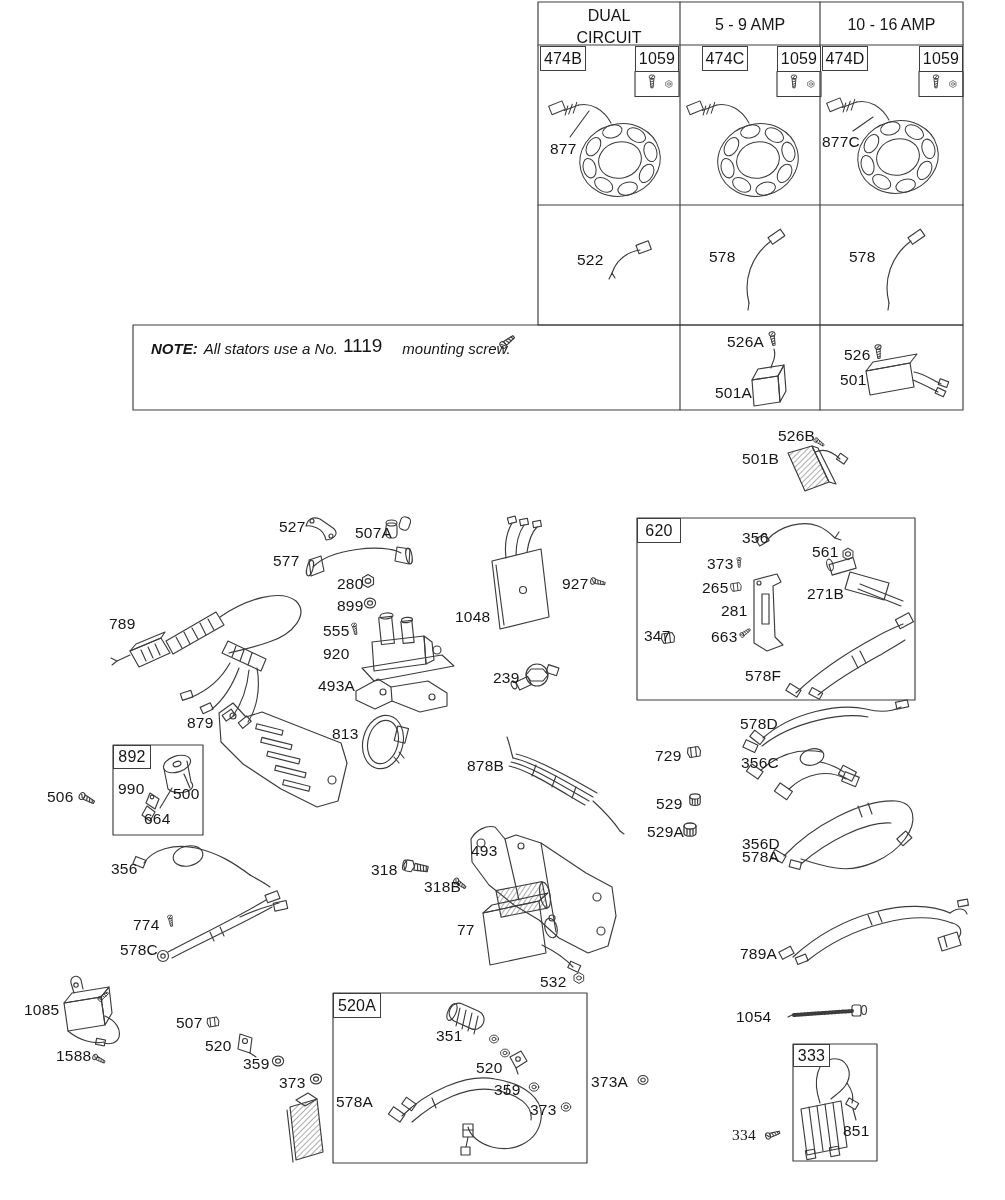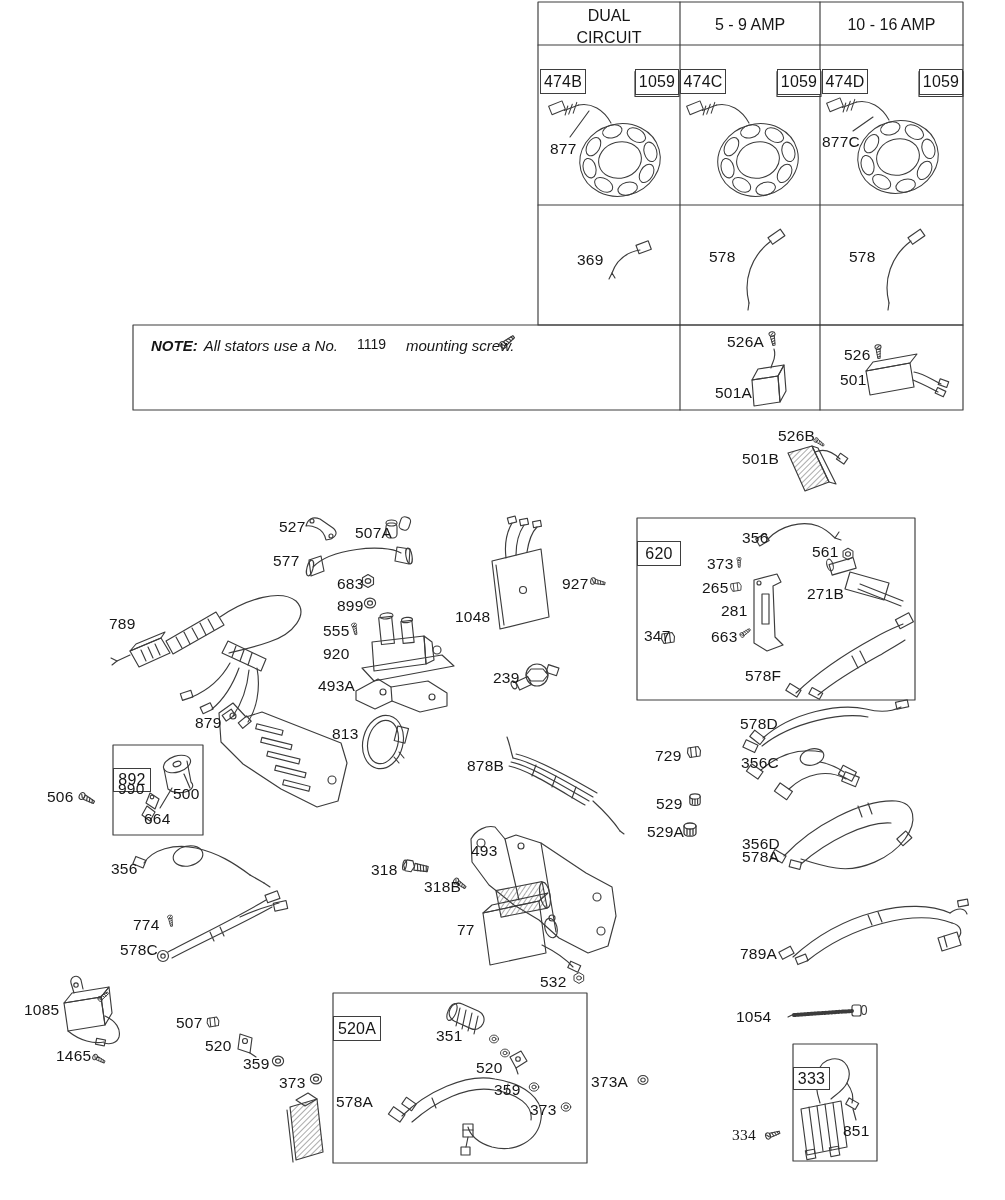--- a/index.html
+++ b/index.html
@@ -3,25 +3,25 @@
 <meta charset="utf-8">
 <style>
   html,body{margin:0;padding:0;background:#fff;}
   #canvas{position:relative;width:1005px;height:1200px;background:#fff;overflow:hidden;
           font-family:"Liberation Sans",sans-serif;}
   .art{position:absolute;left:0;top:0;}
   .ln{fill:none;stroke:#3c3c3c;stroke-width:1.15;stroke-linecap:round;stroke-linejoin:round;}
   .fillh{fill:url(#hatch);}
   .lbl{position:absolute;font-size:15.5px;color:#161616;white-space:nowrap;letter-spacing:.2px;}
   .lbl.boxed{box-sizing:border-box;border:1.7px solid #3e3e3e;background:#fff;text-align:left;
-             font-size:16px;display:flex;align-items:center;justify-content:center;margin-top:23px;}
+             font-size:16px;display:flex;align-items:center;justify-content:center;}
   .hdr{position:absolute;text-align:center;font-size:16px;color:#161616;line-height:1.35;}
   .note{position:absolute;left:151px;top:337px;font-size:15px;font-style:italic;color:#161616;}
   .note b{font-weight:bold;margin-right:6px;}
-  .note .num{font-style:normal;font-size:14px;position:relative;top:-2px;margin-left:19px;}
+  .note .num{font-style:normal;font-size:19px;position:relative;top:-2px;margin-left:5px;}
   .note .suf{margin-left:20px;}
 </style>
 </head>
 <body>
 
 <div id="canvas">
 
 <svg class="art" width="1005" height="1200" viewBox="0 0 1005 1200">
   <defs>
     <pattern id="hatch" patternUnits="userSpaceOnUse" width="4" height="4" patternTransform="rotate(45)">
@@ -502,58 +502,58 @@
   </div>
   <div class="hdr" style="left:680px;top:14px;width:140px;">5 - 9 AMP</div>
   <div class="hdr" style="left:820px;top:14px;width:143px;">10 - 16 AMP</div>
 
   <div class="note">
     <b>NOTE:</b><span>All stators use a No.</span><span class="num">1119</span><span class="suf">mounting screw.</span>
   </div>
 
 <div class="lbl boxed" style="left: 540px; top: 46px; width: 46px; height: 25px;">474B</div>
     <div class="lbl boxed" style="left: 635px; top: 46px; width: 44px; height: 26px;">1059</div>
-    <div class="lbl boxed" style="left: 680px; top: 46px; width: 46px; height: 25px;">474C</div>
+    <div class="lbl boxed" style="left: 702px; top: 46px; width: 46px; height: 25px;">474C</div>
     <div class="lbl boxed" style="left: 777px; top: 46px; width: 44px; height: 26px;">1059</div>
     <div class="lbl boxed" style="left: 822px; top: 46px; width: 46px; height: 25px;">474D</div>
     <div class="lbl boxed" style="left: 919px; top: 46px; width: 44px; height: 26px;">1059</div>
     <div class="lbl" style="left: 550px; top: 140px;">877</div>
     <div class="lbl" style="left: 822px; top: 133px;">877C</div>
-    <div class="lbl" style="left: 577px; top: 251px;">369</div>
+    <div class="lbl" style="left: 577px; top: 251px;">522</div>
     <div class="lbl" style="left: 709px; top: 248px;">578</div>
     <div class="lbl" style="left: 849px; top: 248px;">578</div>
     <div class="lbl" style="left: 727px; top: 333px;">526A</div>
     <div class="lbl" style="left: 715px; top: 384px;">501A</div>
     <div class="lbl" style="left: 844px; top: 346px;">526</div>
     <div class="lbl" style="left: 840px; top: 371px;">501</div>
     <div class="lbl" style="left: 778px; top: 427px;">526B</div>
     <div class="lbl" style="left: 742px; top: 450px;">501B</div>
     <div class="lbl" style="left: 279px; top: 518px;">527</div>
     <div class="lbl" style="left: 355px; top: 524px;">507A</div>
     <div class="lbl" style="left: 273px; top: 552px;">577</div>
-    <div class="lbl" style="left: 337px; top: 575px;">683</div>
+    <div class="lbl" style="left: 337px; top: 575px;">280</div>
     <div class="lbl" style="left: 337px; top: 597px;">899</div>
     <div class="lbl" style="left: 323px; top: 622px;">555</div>
     <div class="lbl" style="left: 323px; top: 645px;">920</div>
     <div class="lbl" style="left: 318px; top: 677px;">493A</div>
     <div class="lbl" style="left: 109px; top: 615px;">789</div>
     <div class="lbl" style="left: 455px; top: 608px;">1048</div>
     <div class="lbl" style="left: 562px; top: 575px;">927</div>
     <div class="lbl" style="left: 493px; top: 669px;">239</div>
     <div class="lbl boxed" style="left: 637px; top: 518px; width: 44px; height: 25px;">620</div>
     <div class="lbl" style="left: 742px; top: 529px;">356</div>
     <div class="lbl" style="left: 812px; top: 543px;">561</div>
     <div class="lbl" style="left: 707px; top: 555px;">373</div>
     <div class="lbl" style="left: 702px; top: 579px;">265</div>
     <div class="lbl" style="left: 807px; top: 585px;">271B</div>
     <div class="lbl" style="left: 721px; top: 602px;">281</div>
     <div class="lbl" style="left: 644px; top: 627px;">347</div>
     <div class="lbl" style="left: 711px; top: 628px;">663</div>
     <div class="lbl" style="left: 745px; top: 667px;">578F</div>
-    <div class="lbl" style="left: 187px; top: 714px; margin-left: 8px;">879</div>
+    <div class="lbl" style="left: 187px; top: 714px;">879</div>
     <div class="lbl" style="left: 332px; top: 725px;">813</div>
     <div class="lbl" style="left: 467px; top: 757px;">878B</div>
     <div class="lbl boxed" style="left: 113px; top: 745px; width: 38px; height: 24px;">892</div>
     <div class="lbl" style="left: 118px; top: 780px;">990</div>
     <div class="lbl" style="left: 173px; top: 785px;">500</div>
     <div class="lbl" style="left: 144px; top: 810px;">664</div>
     <div class="lbl" style="left: 47px; top: 788px;">506</div>
     <div class="lbl" style="left: 740px; top: 715px;">578D</div>
     <div class="lbl" style="left: 655px; top: 747px;">729</div>
     <div class="lbl" style="left: 741px; top: 754px;">356C</div>
@@ -565,21 +565,21 @@
     <div class="lbl" style="left: 133px; top: 916px;">774</div>
     <div class="lbl" style="left: 120px; top: 941px;">578C</div>
     <div class="lbl" style="left: 371px; top: 861px;">318</div>
     <div class="lbl" style="left: 424px; top: 878px;">318B</div>
     <div class="lbl" style="left: 471px; top: 842px;">493</div>
     <div class="lbl" style="left: 457px; top: 921px; text-align: right;">77</div>
     <div class="lbl" style="left: 540px; top: 973px;">532</div>
     <div class="lbl" style="left: 740px; top: 945px;">789A</div>
     <div class="lbl" style="left: 736px; top: 1008px;">1054</div>
     <div class="lbl" style="left: 24px; top: 1001px;">1085</div>
-    <div class="lbl" style="left: 56px; top: 1047px;">1465</div>
+    <div class="lbl" style="left: 56px; top: 1047px;">1588</div>
     <div class="lbl" style="left: 176px; top: 1014px;">507</div>
     <div class="lbl" style="left: 205px; top: 1037px;">520</div>
     <div class="lbl" style="left: 243px; top: 1055px;">359</div>
     <div class="lbl" style="left: 279px; top: 1074px;">373</div>
     <div class="lbl boxed" style="left: 333px; top: 993px; width: 48px; height: 25px;">520A</div>
     <div class="lbl" style="left: 436px; top: 1027px;">351</div>
     <div class="lbl" style="left: 476px; top: 1059px;">520</div>
     <div class="lbl" style="left: 494px; top: 1081px;">359</div>
     <div class="lbl" style="left: 530px; top: 1101px;">373</div>
     <div class="lbl" style="left: 336px; top: 1093px;">578A</div>

